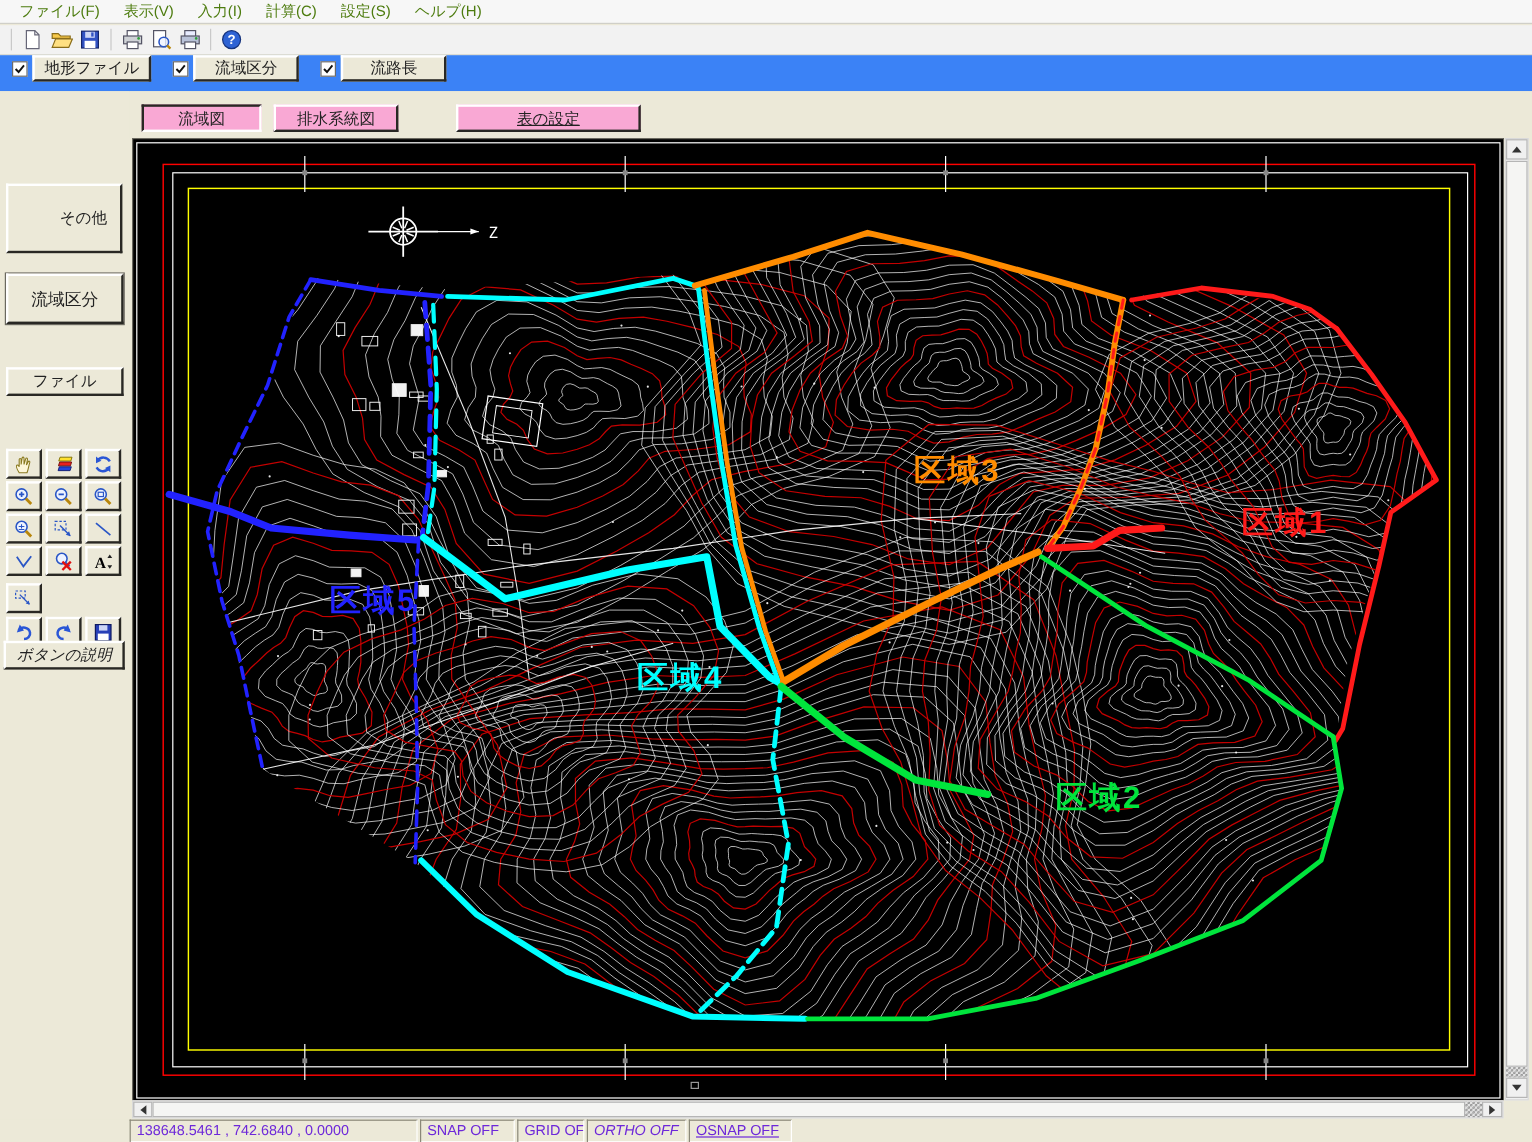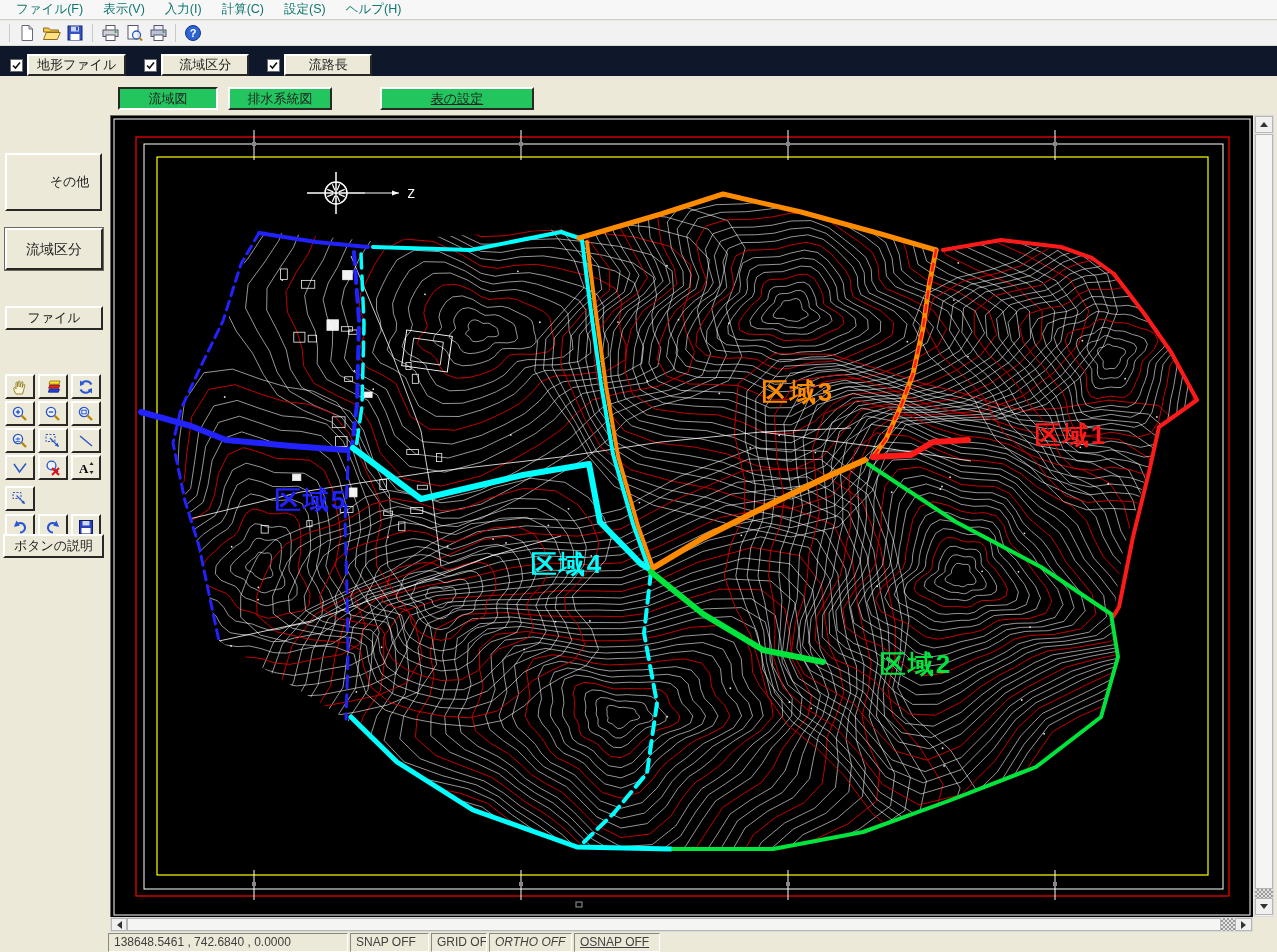--- a/index.html
+++ b/index.html
@@ -1,72 +1,72 @@
 <!DOCTYPE html>
 <html><head>
 <meta charset="utf-8">
 <style>
   * { margin:0; padding:0; box-sizing:border-box; }
   html,body { width:1277px; height:952px; overflow:hidden; }
   body { font-family:"Liberation Sans","DejaVu Sans",sans-serif; background:#ece9d8; position:relative; font-size:13px; color:#222; }
 
   
   .menubar { position:absolute; left:0; top:0; width:1277px; height:20px; background:#f7f7f7; border-bottom:1px solid #d0cfc8; display:flex; align-items:center; padding-left:6px; }
-  .menubar .mi { padding:2px 10px; color:#0f766e; font-size:12.5px; cursor:default; }
+  .menubar .mi { padding:2px 10px; color:#4d7c0f; font-size:12.5px; cursor:default; }
 
   
   .toolbar { position:absolute; left:0; top:21px; width:1277px; height:25px; background:#f2f2f2; border-bottom:1px solid #dcdcd4; display:flex; align-items:center; padding-left:4px; }
   .tsep { width:1px; height:18px; background:#c9c9c9; margin:0 5px; }
   .tbtn { width:24px; height:22px; display:flex; align-items:center; justify-content:center; }
 
   
-  .togglerow { position:absolute; left:0; top:46px; width:1277px; height:30px; background:#0f172a; display:flex; align-items:flex-end; }
+  .togglerow { position:absolute; left:0; top:46px; width:1277px; height:30px; background:#3b82f6; display:flex; align-items:flex-start; }
   .toggle-group { display:flex; align-items:center; margin-right:8px; }
   .cbox { width:13px; height:13px; background:#fff; border:1px solid #6a6a6a; position:relative; margin:0 4px 0 10px; }
   .cbox svg { position:absolute; left:1px; top:1px; }
   .tgbtn { min-width:88px; height:22px; background:#ece9d8; border:2px outset #fff; border-color:#fff #7d7a6e #7d7a6e #fff; text-align:center; line-height:18px; font-size:13px; padding:0 8px; }
 
   
   .leftpanel { position:absolute; left:0; top:76px; width:108px; height:876px; background:#ece9d8; }
   .groupbox { position:absolute; left:3px; top:4px; width:101px; height:128px; border:1px solid #8a8878; padding:1px; }
   .modebtn { width:97px; height:22px; margin:0 auto 1px auto; background:#ece9d8; border:2px outset; border-color:#fff #7d7a6e #7d7a6e #fff; text-align:center; line-height:18px; font-size:13px; }
   .modebtn.tall { height:58px; line-height:54px; }
   .pressed { border-style:inset !important; border-color:#7d7a6e #fff #fff #7d7a6e !important;
     background-color:#f3f1e7;
     background-image:linear-gradient(45deg,#fff 25%,transparent 25%,transparent 75%,#fff 75%),linear-gradient(45deg,#fff 25%,transparent 25%,transparent 75%,#fff 75%);
     background-size:4px 4px; background-position:0 0,2px 2px; }
   .bigbtn { position:absolute; left:5px; top:152px; width:98px; height:42px; background:#ece9d8; border:2px outset; border-color:#fff #7d7a6e #7d7a6e #fff; box-shadow:0 0 0 1px #6b6960; text-align:center; line-height:38px; font-size:14px; }
   .secbtn { position:absolute; left:5px; top:230px; width:98px; height:24px; background:#ece9d8; border:2px outset; border-color:#fff #7d7a6e #7d7a6e #fff; text-align:center; line-height:20px; font-size:13px; }
   .toolgrid { position:absolute; left:5px; top:298px; width:100px; }
   .toolbtn { position:absolute; width:30px; height:25px; background:#ece9d8; border:2px outset; border-color:#fff #7d7a6e #7d7a6e #fff; display:flex; align-items:center; justify-content:center; }
-  .helpbtn { position:absolute; left:3px; top:458px; width:101px; height:24px; background:#ece9d8; border:2px outset; border-color:#fff #7d7a6e #7d7a6e #fff; text-align:center; line-height:20px; font-size:13px; }
+  .helpbtn { position:absolute; left:3px; top:458px; width:101px; height:24px; background:#ece9d8; border:2px outset; border-color:#fff #7d7a6e #7d7a6e #fff; text-align:center; line-height:20px; font-size:13px;font-style:italic; }
 
   
   .tabrow { position:absolute; left:108px; top:76px; width:1169px; height:39px; background:#ece9d8; }
-  .tabbtn { position:absolute; top:11px; height:23px; background:#22c55e; border:2px outset; border-color:#fff #7d7a6e #7d7a6e #fff; text-align:center; line-height:19px; font-size:13px; }
+  .tabbtn { position:absolute; top:11px; height:23px; background:#f9a8d4; border:2px outset; border-color:#fff #7d7a6e #7d7a6e #fff; text-align:center; line-height:19px; font-size:13px; }
 
   
   .canvas { position:absolute; left:110px; top:115px; width:1143px; height:802px; background:#000; border-left:1px solid #6b6960; border-top:1px solid #6b6960; }
   .canvas svg { display:block; }
 
   
   .vsb { position:absolute; left:1254px; top:115px; width:20px; height:802px; background:#f0f0f0; border:1px solid #d9d9d9; }
   .hsb { position:absolute; left:110px; top:917px; width:1143px; height:15px; background:#f0f0f0; border:1px solid #d9d9d9; }
   .sbbtn { position:absolute; background:#f0f0f0; border:1px solid #b5b5b5; display:flex; align-items:center; justify-content:center; }
   .sbthumb { position:absolute; background:#f5f5f3; border:1px solid #b5b5b5; }
   .sbchecker { position:absolute; background-image:linear-gradient(45deg,#9a9a9a 25%,transparent 25%,transparent 75%,#9a9a9a 75%),linear-gradient(45deg,#9a9a9a 25%,transparent 25%,transparent 75%,#9a9a9a 75%); background-size:4px 4px; background-position:0 0,2px 2px; background-color:#e3e3e3; }
   .arr { width:0; height:0; }
   .arr.up { border-left:4px solid transparent; border-right:4px solid transparent; border-bottom:5px solid #333; }
   .arr.down { border-left:4px solid transparent; border-right:4px solid transparent; border-top:5px solid #333; }
   .arr.left { border-top:4px solid transparent; border-bottom:4px solid transparent; border-right:5px solid #333; }
   .arr.right { border-top:4px solid transparent; border-bottom:4px solid transparent; border-left:5px solid #333; }
 
   
   .statusbar { position:absolute; left:0; top:933px; width:1277px; height:19px; background:#ece9d8; }
-  .spanel { position:absolute; top:0; height:19px; border:1px solid; border-color:#8a8878 #fff #fff #8a8878; background:#ece9d8; font-size:12px; line-height:17px; padding-left:5px; color:#404040; white-space:nowrap; overflow:hidden; }
+  .spanel { position:absolute; top:0; height:19px; border:1px solid; border-color:#8a8878 #fff #fff #8a8878; background:#ece9d8; font-size:12px; line-height:17px; padding-left:5px; color:#6d28d9; white-space:nowrap; overflow:hidden; }
 </style>
 </head>
 <body>
 
 <div class="menubar">
   <span class="mi">ファイル(F)</span>
   <span class="mi">表示(V)</span>
   <span class="mi">入力(I)</span>
   <span class="mi">計算(C)</span>
   <span class="mi">設定(S)</span>

